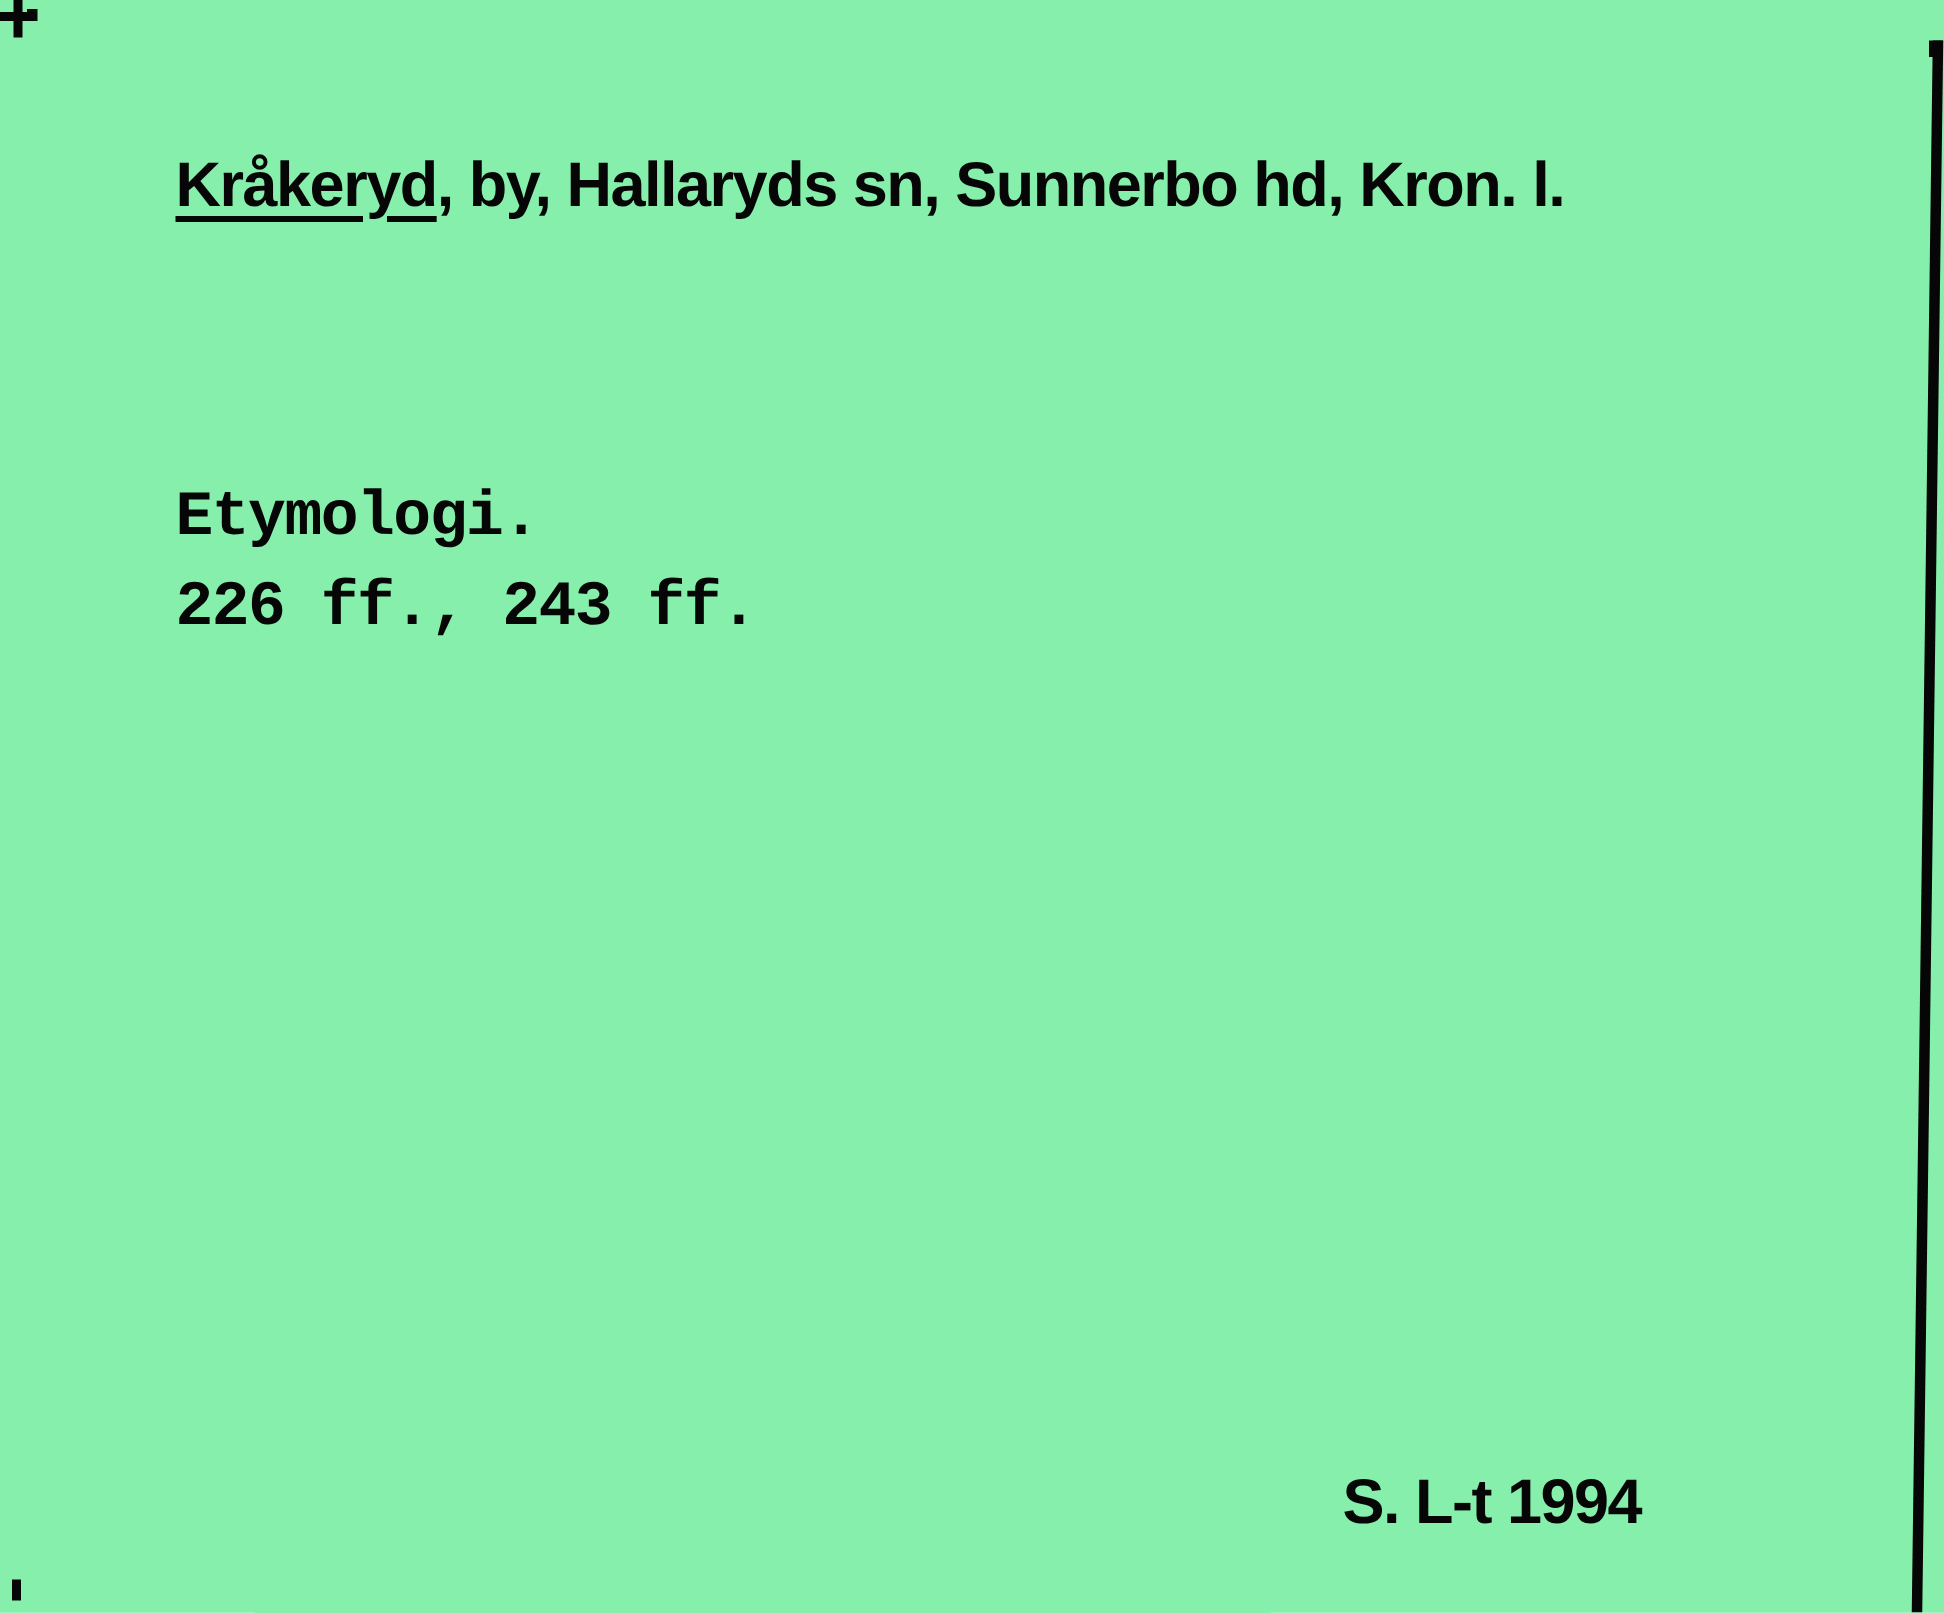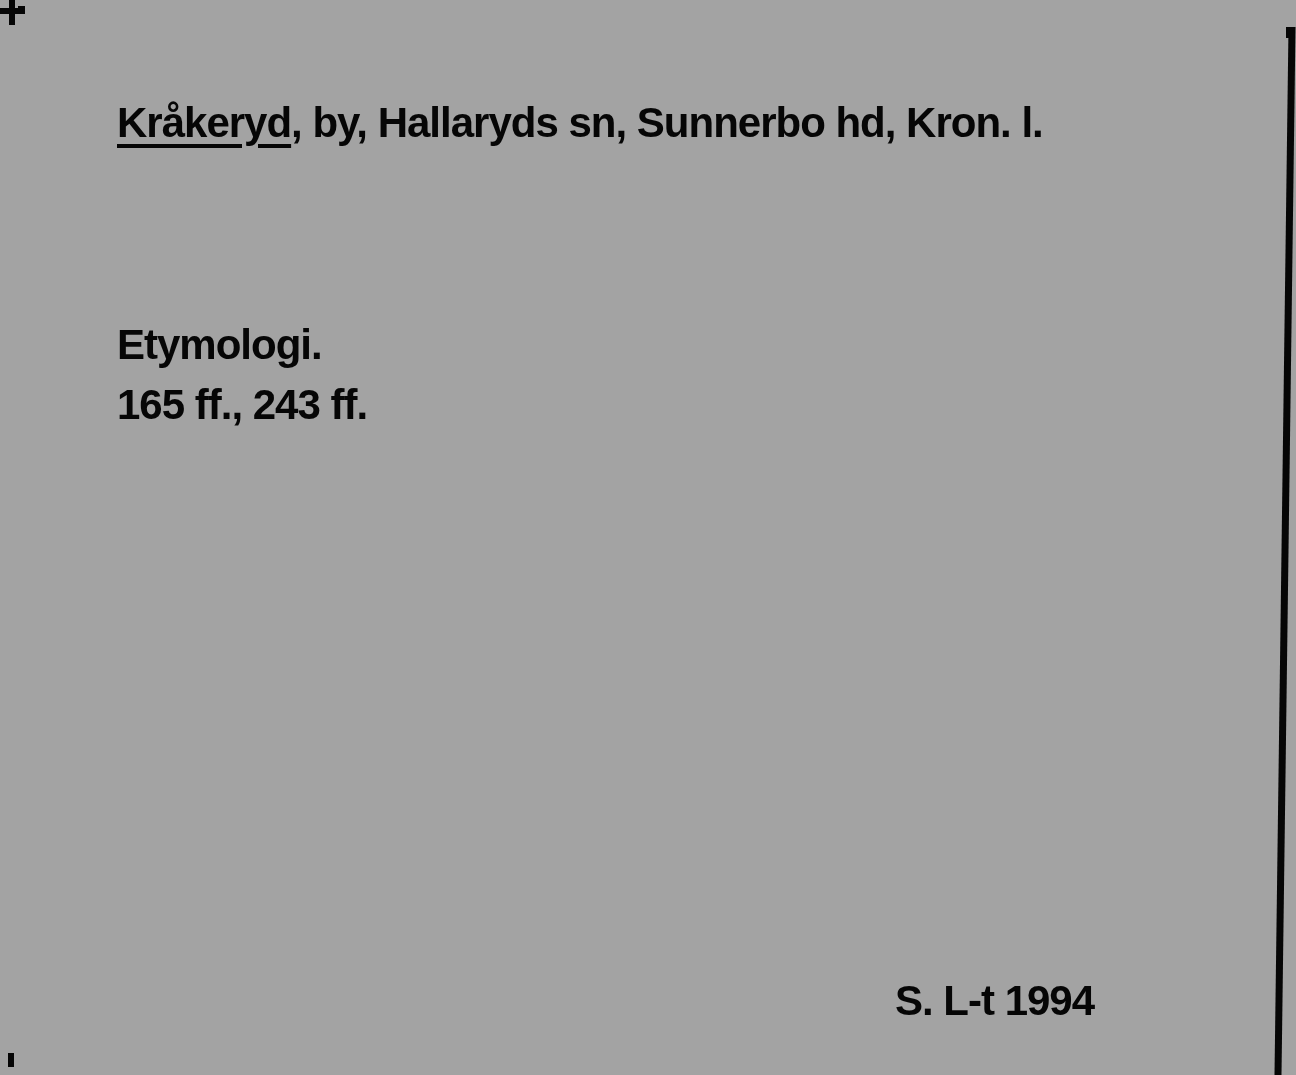--- a/index.html
+++ b/index.html
@@ -11,21 +11,21 @@
     height: 1075px;
     background: #ffffff;
     position: relative;
     overflow: hidden;
     font-family: "Liberation Sans", sans-serif;
     color: #060606;
   }
   .page {
     position: absolute;
     inset: 0;
-    background: #a3a3a3;
+    background: #86efac;
   }
   .txt {
     position: absolute;
     white-space: nowrap;
     color: #060606;
     font-weight: 700;
     letter-spacing: -1px;
   }
   .heading {
     left: 117px;
@@ -35,20 +35,21 @@
   .entry-name {
     text-decoration: underline;
     text-decoration-thickness: 4px;
     text-underline-offset: 7px;
   }
   .etym {
     left: 117px;
     top: 315px;
     font-size: 42px;
     line-height: 60px;
+    font-family: Liberation Mono, monospace;
   }
   .signature {
     left: 895px;
     top: 977px;
     font-size: 42px;
   }
   .mark {
     position: absolute;
   }
   .cross-mark {
@@ -81,21 +82,21 @@
     <rect x="0" y="8" width="18" height="6" fill="#060606"></rect>
     <rect x="18" y="6" width="7" height="8" fill="#060606"></rect>
   </svg>
 
   <div class="txt heading">
     <span class="entry-name">Kråkeryd</span><span>, by, Hallaryds sn, Sunnerbo hd, Kron. l.</span>
   </div>
 
   <div class="txt etym">
     <div>Etymologi.</div>
-    <div>165 ff., 243 ff.</div>
+    <div>226 ff., 243 ff.</div>
   </div>
 
   <div class="txt signature">S. L-t 1994</div>
 
   <svg class="edge-svg" width="1296" height="1075" viewBox="0 0 1296 1075">
     <line x1="1292" y1="27" x2="1278" y2="1075" stroke="#060606" stroke-width="7"></line>
     <rect x="1286" y="27" width="9" height="11" fill="#060606"></rect>
   </svg>
 
   <div class="mark ink-speck"></div>

